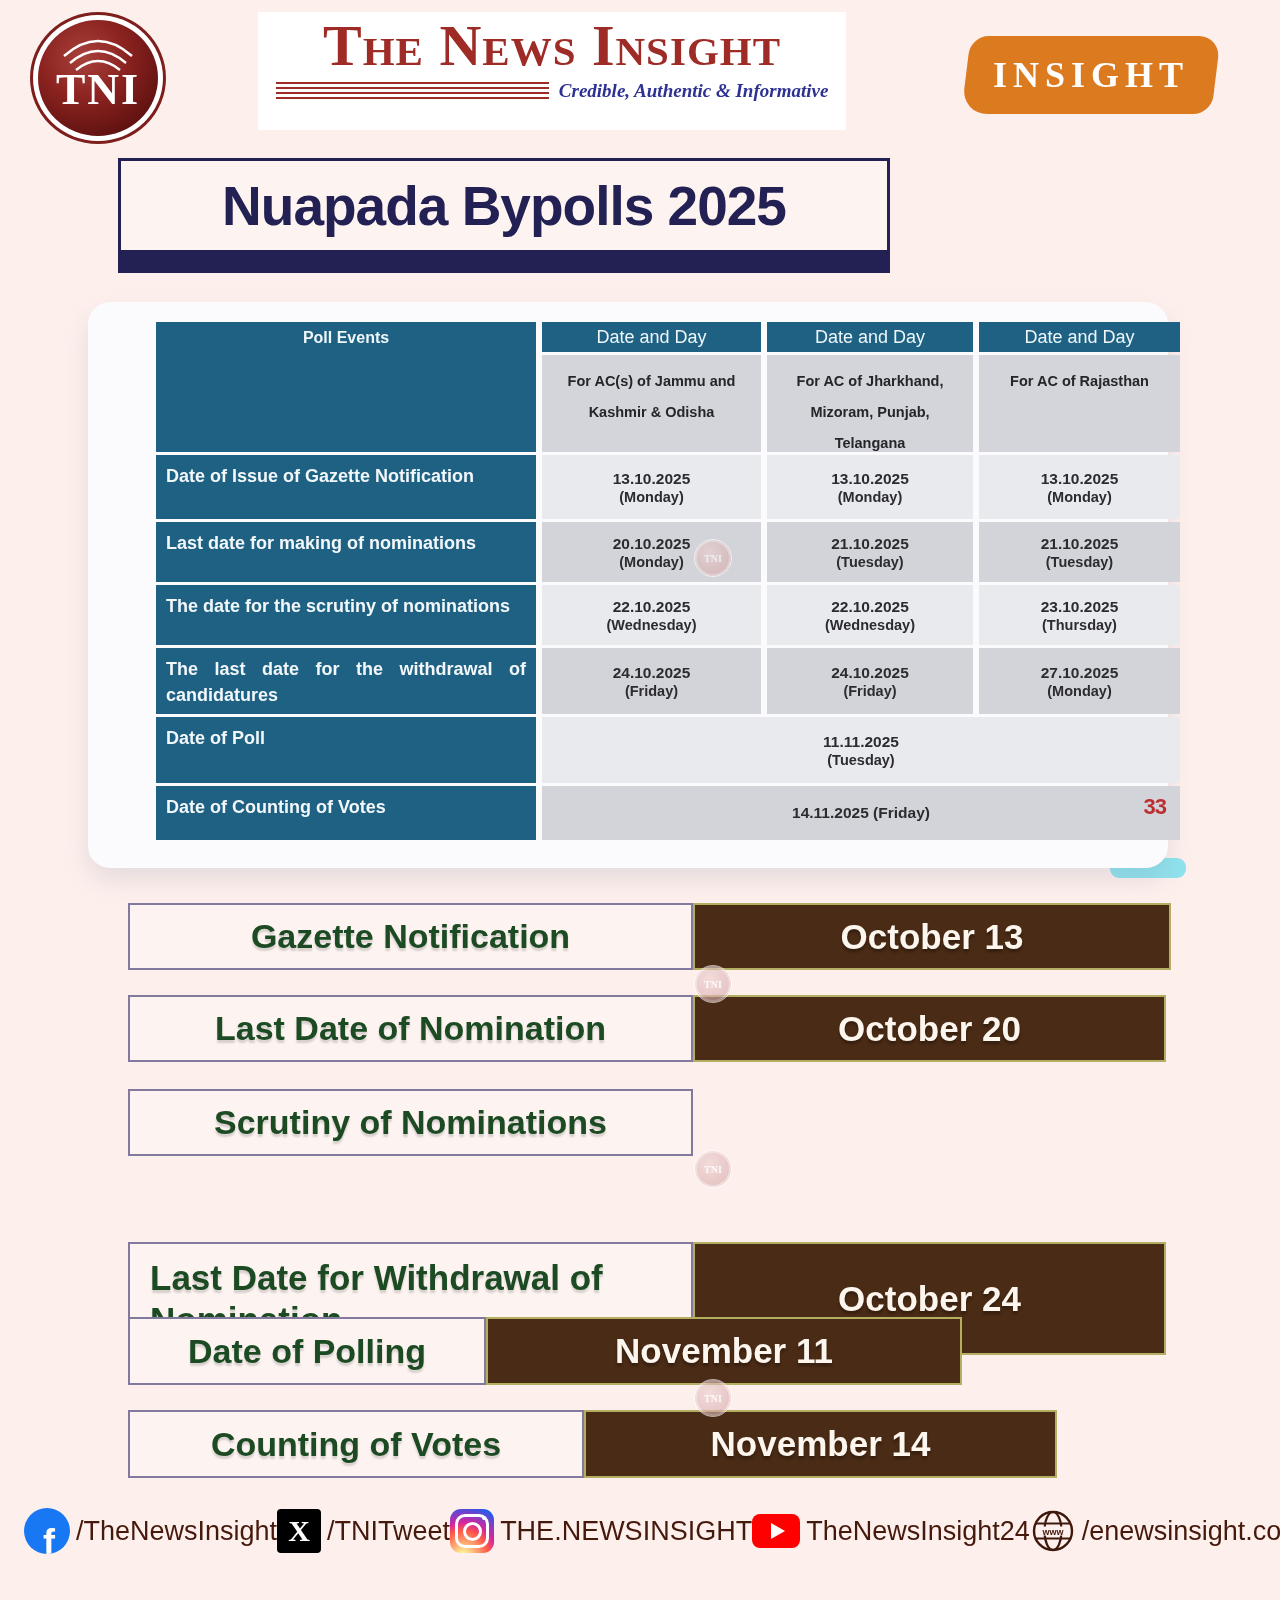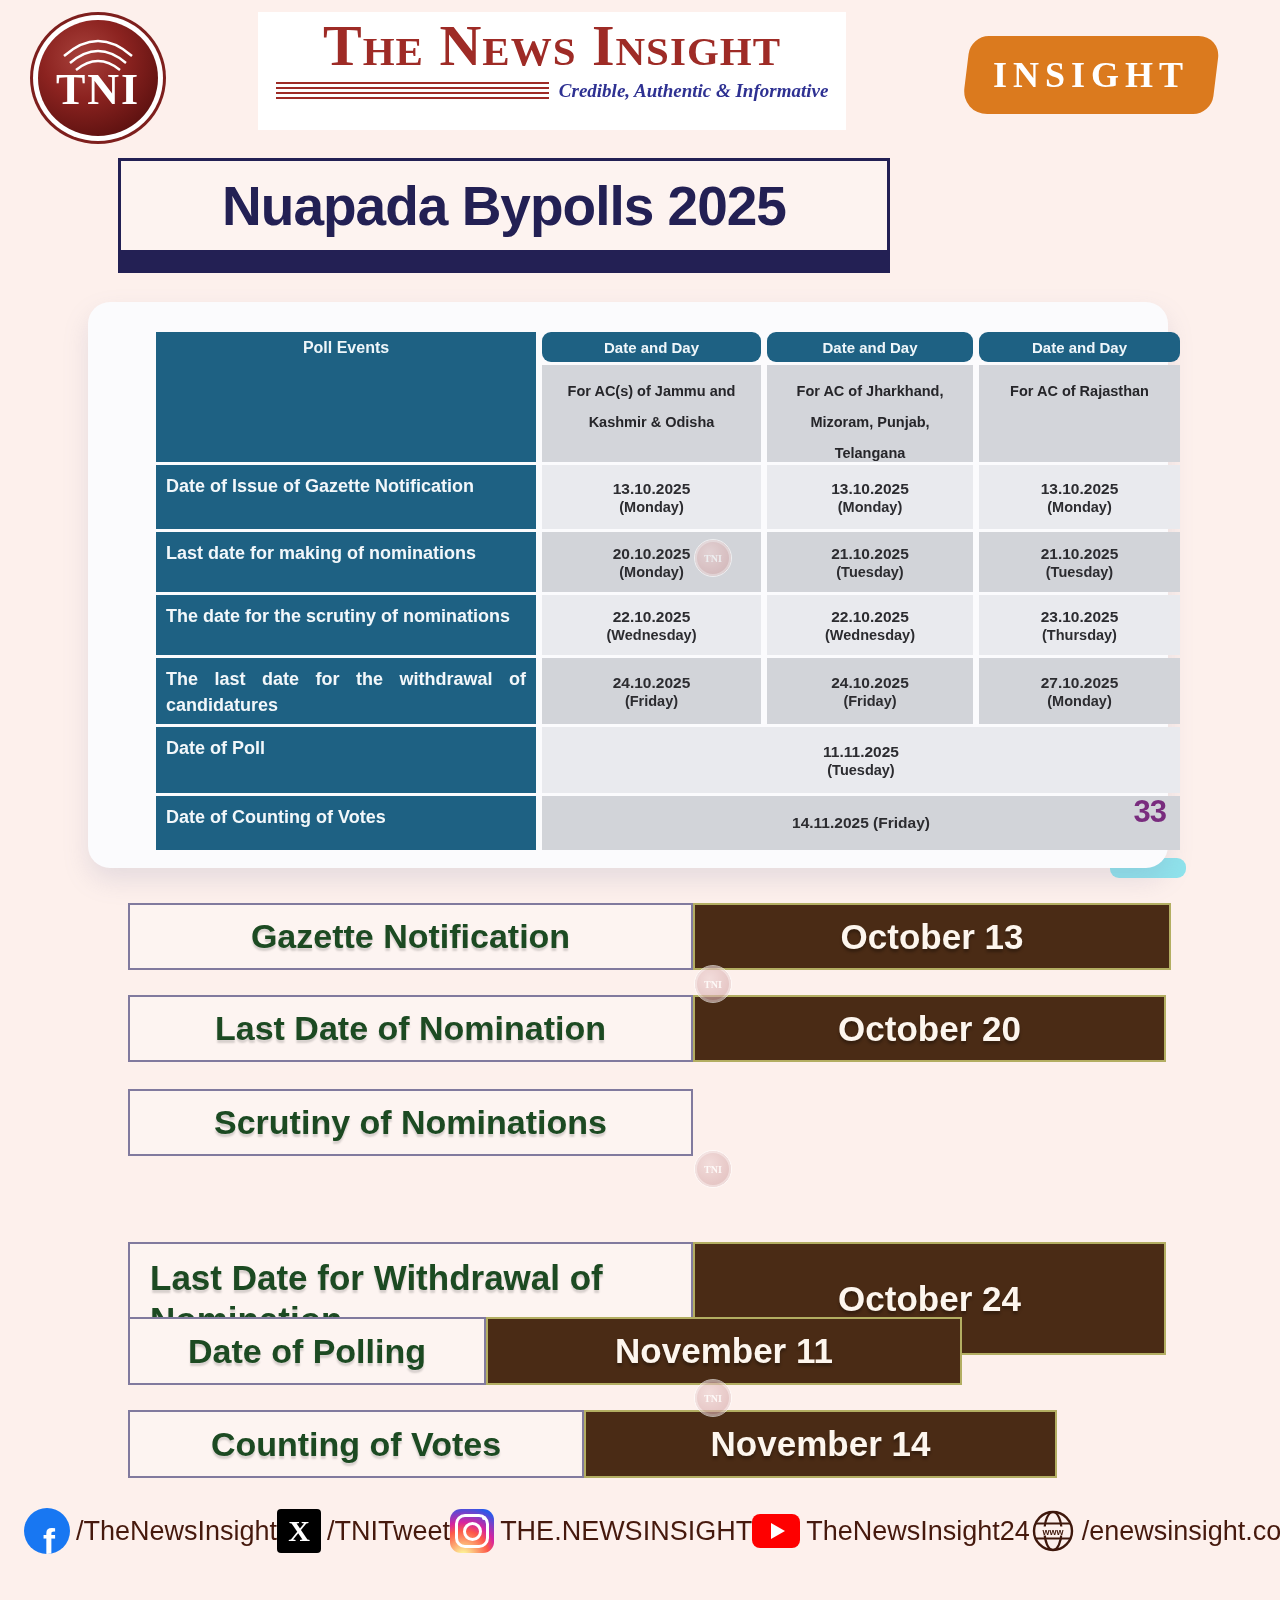--- a/index.html
+++ b/index.html
@@ -29,44 +29,44 @@
   .title-box{height:95px;background:#fdf3f0;border:3px solid #232054;box-sizing:border-box;
             display:flex;align-items:center;justify-content:center;}
   .title-box h1{margin:0;font-size:55px;font-weight:700;color:#232054;letter-spacing:-1px;}
   .title-underbar{height:20px;background:#232054;}
 
   
   .cyan-accent{position:absolute;left:1110px;top:858px;width:76px;height:20px;background:#8fe3ec;
             border-radius:9px;z-index:0;}
   .card{position:absolute;left:88px;top:302px;width:1080px;height:566px;background:#fbfbfd;
             border-radius:22px;box-shadow:0 12px 26px rgba(120,120,160,.18);z-index:1;}
-  .etable{position:absolute;left:28px;top:30px;width:1064px;display:grid;
+  .etable{position:absolute;left:28px;top:20px;width:1064px;display:grid;
             grid-template-columns:380px 219px 206px 201px;
             grid-template-rows:30px 97px 64px 60px 60px 66px 66px 54px;
             column-gap:6px;row-gap:3px;padding-left:40px;}
   .cell{box-sizing:border-box;}
   .teal{background:#1e6183;color:#eef6fa;}
   .th-events{grid-column:1;grid-row:1/3;font-weight:700;font-size:16px;
             display:flex;justify-content:center;align-items:flex-start;padding-top:7px;}
-  .th-dd{grid-row:1;font-weight:700;font-size:15px;display:flex;align-items:center;justify-content:center;border-radius:9px;}
+  .th-dd{grid-row:1;font-weight:400;font-size:18px;display:flex;align-items:center;justify-content:center;}
   .th-region{grid-row:2;background:#d3d5da;color:#26262a;font-weight:700;font-size:14.5px;
             text-align:center;padding:11px 12px 0;line-height:31px;}
   .gc1{grid-column:1}.gc2{grid-column:2}.gc3{grid-column:3}.gc4{grid-column:4}
   .gr3{grid-row:3}.gr4{grid-row:4}.gr5{grid-row:5}.gr6{grid-row:6}.gr7{grid-row:7}.gr8{grid-row:8}
   .gspan{grid-column:2/5;}
   .ev{font-weight:700;font-size:18px;line-height:1.45;padding:8px 10px;color:#f2f7fa;}
   .ev.just{text-align:justify;}
   .dcell{display:flex;flex-direction:column;align-items:center;justify-content:center;gap:1px;
             font-weight:600;color:#2c2c30;}
   .dcell .date{font-size:15.5px;}
   .dcell .day{font-size:14.5px;}
   .shade-light{background:#e9eaee;}
   .shade-dark{background:#d2d4d9;}
-  .card-watermark{position:absolute;right:2px;top:492px;font-size:31px;font-weight:700;
-            color:#701a75;letter-spacing:-1px;opacity:.9;}
+  .card-watermark{position:absolute;right:2px;top:492px;font-size:22px;font-weight:700;
+            color:#b91c1c;letter-spacing:-1px;opacity:.9;}
 
   
   .bar{position:absolute;left:128px;height:67px;display:flex;z-index:2;}
   .bar .lbl{background:#fdf4f1;border:2px solid #817a9e;box-sizing:border-box;display:flex;
             align-items:center;justify-content:center;color:#1c4a22;font-weight:700;font-size:34px;
             text-shadow:0 3px 2px rgba(40,40,40,.18);}
   .bar .val{background:#4a2b15;border:2px solid #b3ae62;box-sizing:border-box;display:flex;
             align-items:center;justify-content:center;color:#fdf6ee;font-weight:700;font-size:35px;
             text-shadow:0 3px 3px rgba(0,0,0,.3);}
   .b1{top:903px}.b1 .lbl{width:565px}.b1 .val{width:478px}

